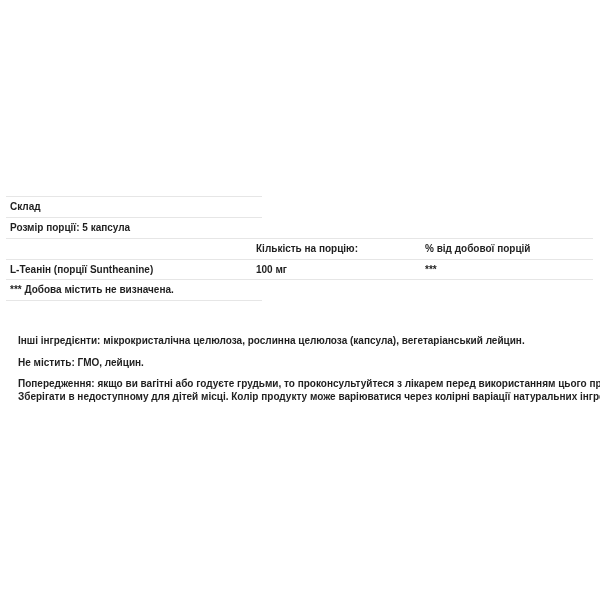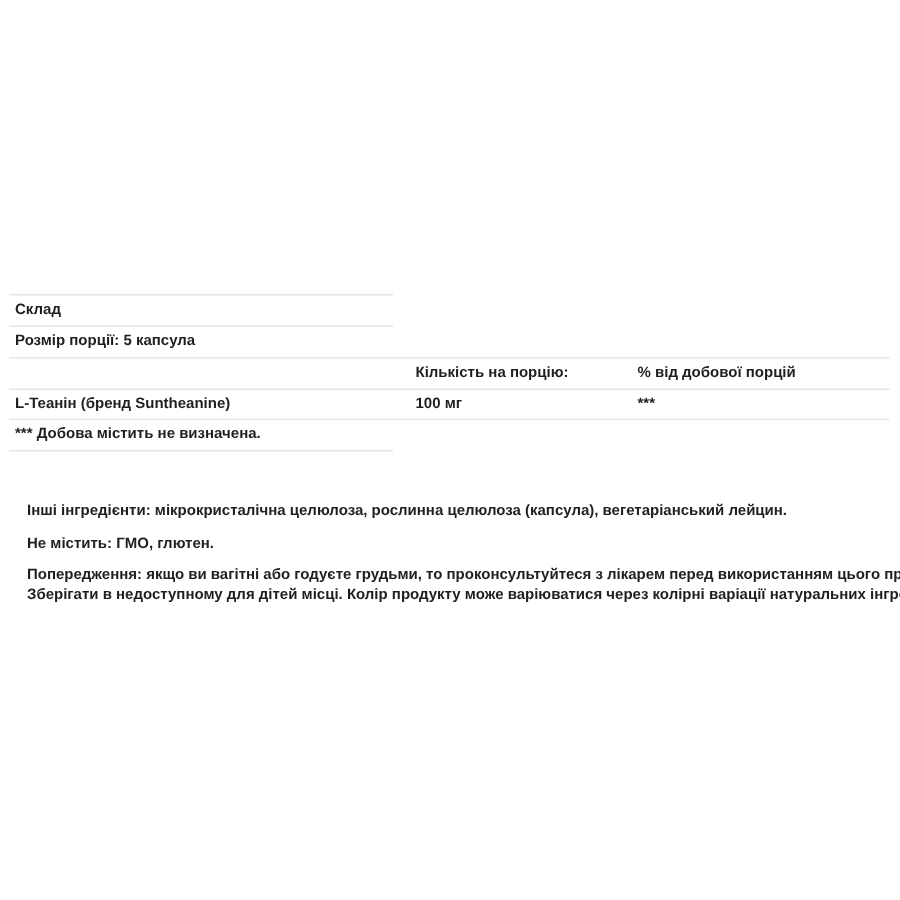--- a/index.html
+++ b/index.html
@@ -39,21 +39,21 @@
     .row.last {
       border-bottom: 1px solid #e6e6e6;
       width: 256px;
     }
     .cell {
       position: absolute;
       top: 0;
       white-space: nowrap;
     }
     .c1 { left: 4px; }
-    .c2 { left: 271px; }
+    .c2 { left: 250px; }
     .c3 { left: 419px; }
     .notes {
       position: absolute;
       left: 6px;
       top: 334px;
       width: 590px;
     }
     .note {
       margin: 0;
       white-space: nowrap;
@@ -73,27 +73,27 @@
     <span class="cell c1">Склад</span>
   </div>
   <div class="row narrow">
     <span class="cell c1">Розмір порції: 5 капсула</span>
   </div>
   <div class="row wide">
     <span class="cell c2">Кількість на порцію:</span>
     <span class="cell c3">% від добової порцій</span>
   </div>
   <div class="row wide" style="border-bottom:1px solid #e6e6e6;">
-    <span class="cell c1">L-Теанін (бренд Suntheanine)</span>
+    <span class="cell c1">L-Теанін (порції Suntheanine)</span>
     <span class="cell c2">100 мг</span>
     <span class="cell c3">***</span>
   </div>
   <div class="row last" style="border-top:none;">
     <span class="cell c1">*** Добова містить не визначена.</span>
   </div>
 </div>
 
 <div class="notes">
   <p class="note ingredients">Інші інгредієнти: мікрокристалічна целюлоза, рослинна целюлоза (капсула), вегетаріанський лейцин.</p>
-  <p class="note free">Не містить: ГМО, глютен.</p>
+  <p class="note free">Не містить: ГМО, лейцин.</p>
   <p class="note warning">Попередження: якщо ви вагітні або годуєте грудьми, то проконсультуйтеся з лікарем перед використанням цього продукту.</p>
   <p class="note storage">Зберігати в недоступному для дітей місці.  Колір продукту може варіюватися через колірні варіації натуральних інгредієнтів.</p>
 </div>
 
 </body></html>

